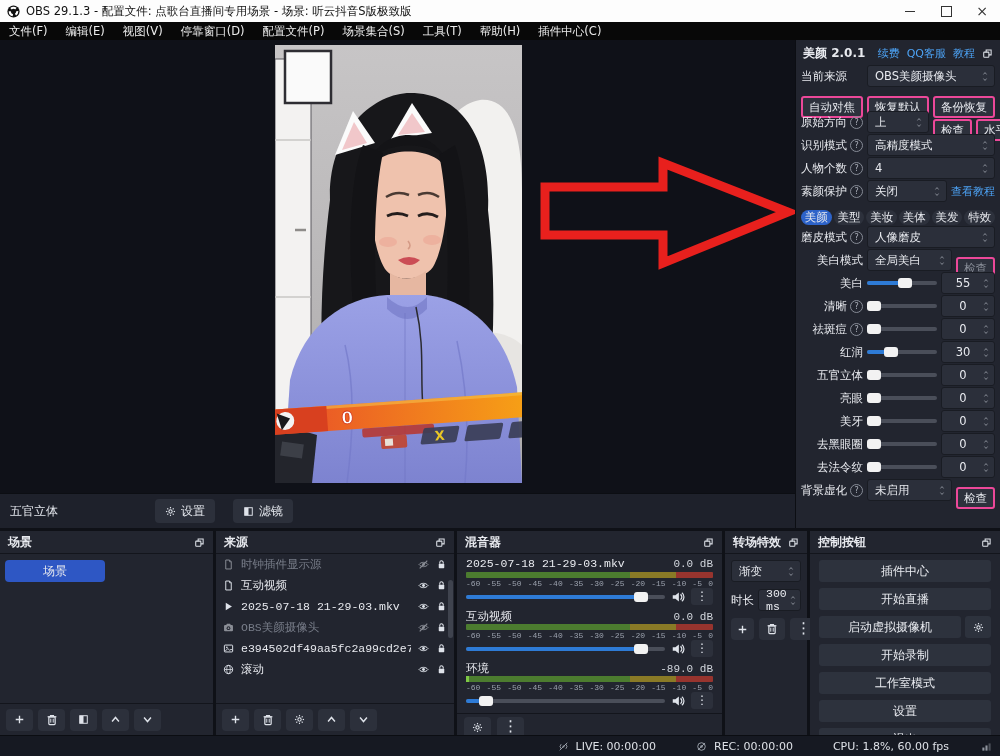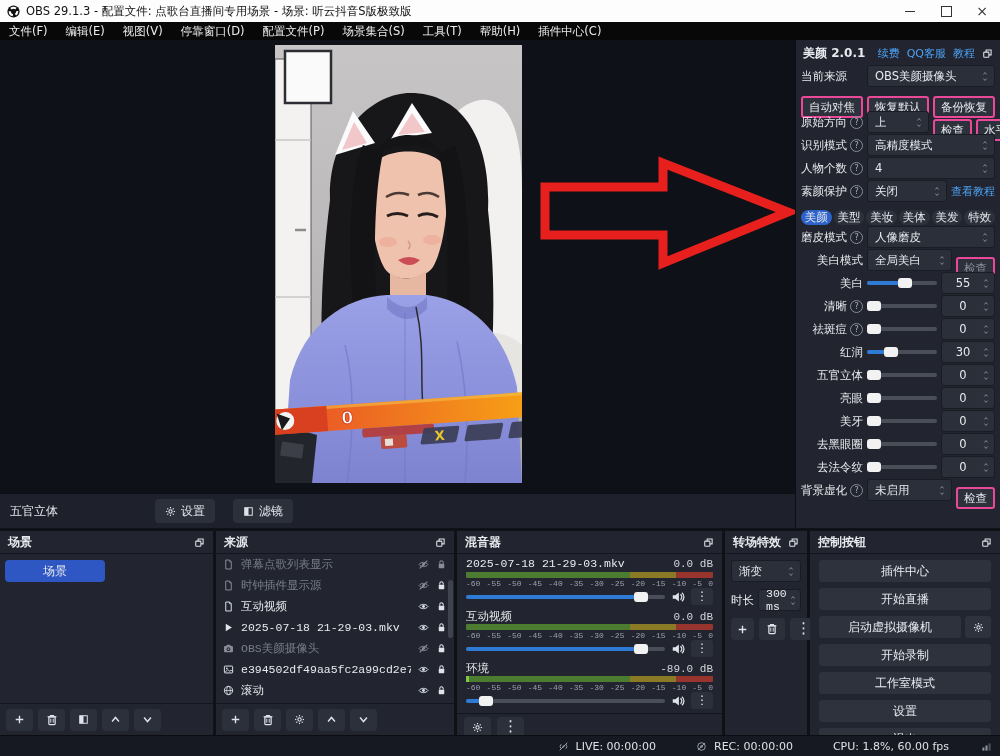--- a/index.html
+++ b/index.html
@@ -770,32 +770,20 @@
       </div>
 
       <div class="dock" id="dock-sources">
         <div class="dhead">
             <span>来源</span>
           <svg class="ic sm pop">
               <use href="#i-pop"></use>
             </svg>
           </div>
         <div class="dbody">
-          <div class="src-row dim">
-            <svg class="ic sm">
-                <use href="#i-file"></use>
-              </svg>
-            <span class="slbl">弹幕点歌列表显示</span>
-            <svg class="ic sm">
-                <use href="#i-eyeoff"></use>
-              </svg>
-            <svg class="ic sm">
-                <use href="#i-lock"></use>
-              </svg>
-          </div>
           <div class="src-row dim">
             <svg class="ic sm">
                 <use href="#i-file"></use>
               </svg>
             <span class="slbl">时钟插件显示源</span>
             <svg class="ic sm">
                 <use href="#i-eyeoff"></use>
               </svg>
             <svg class="ic sm" style="opacity:1;color:#dfe3ea">
                 <use href="#i-lock"></use>

